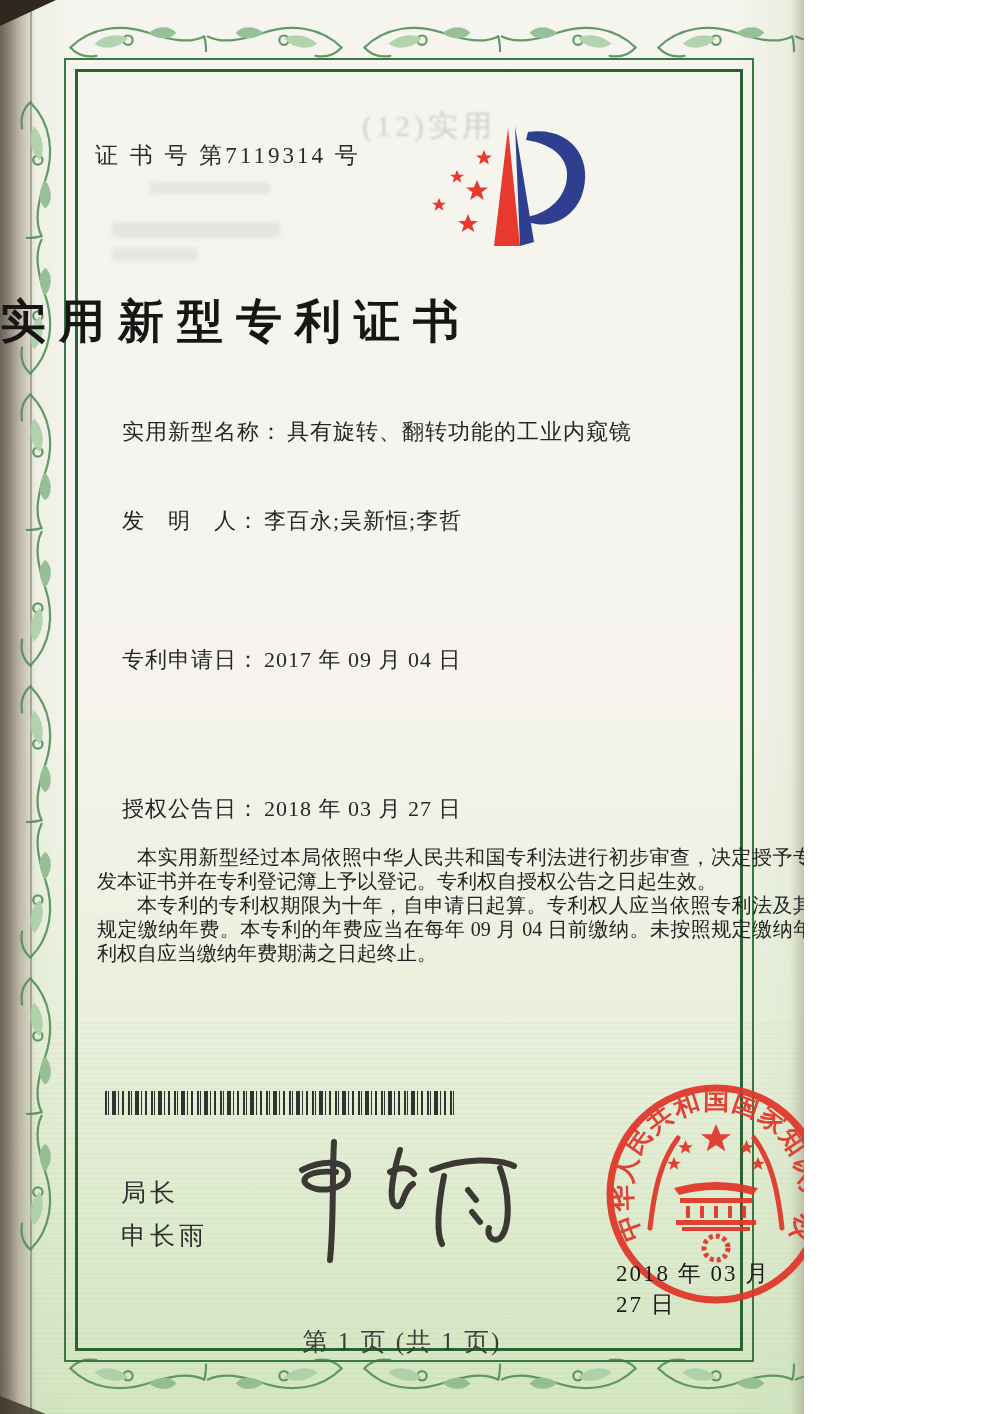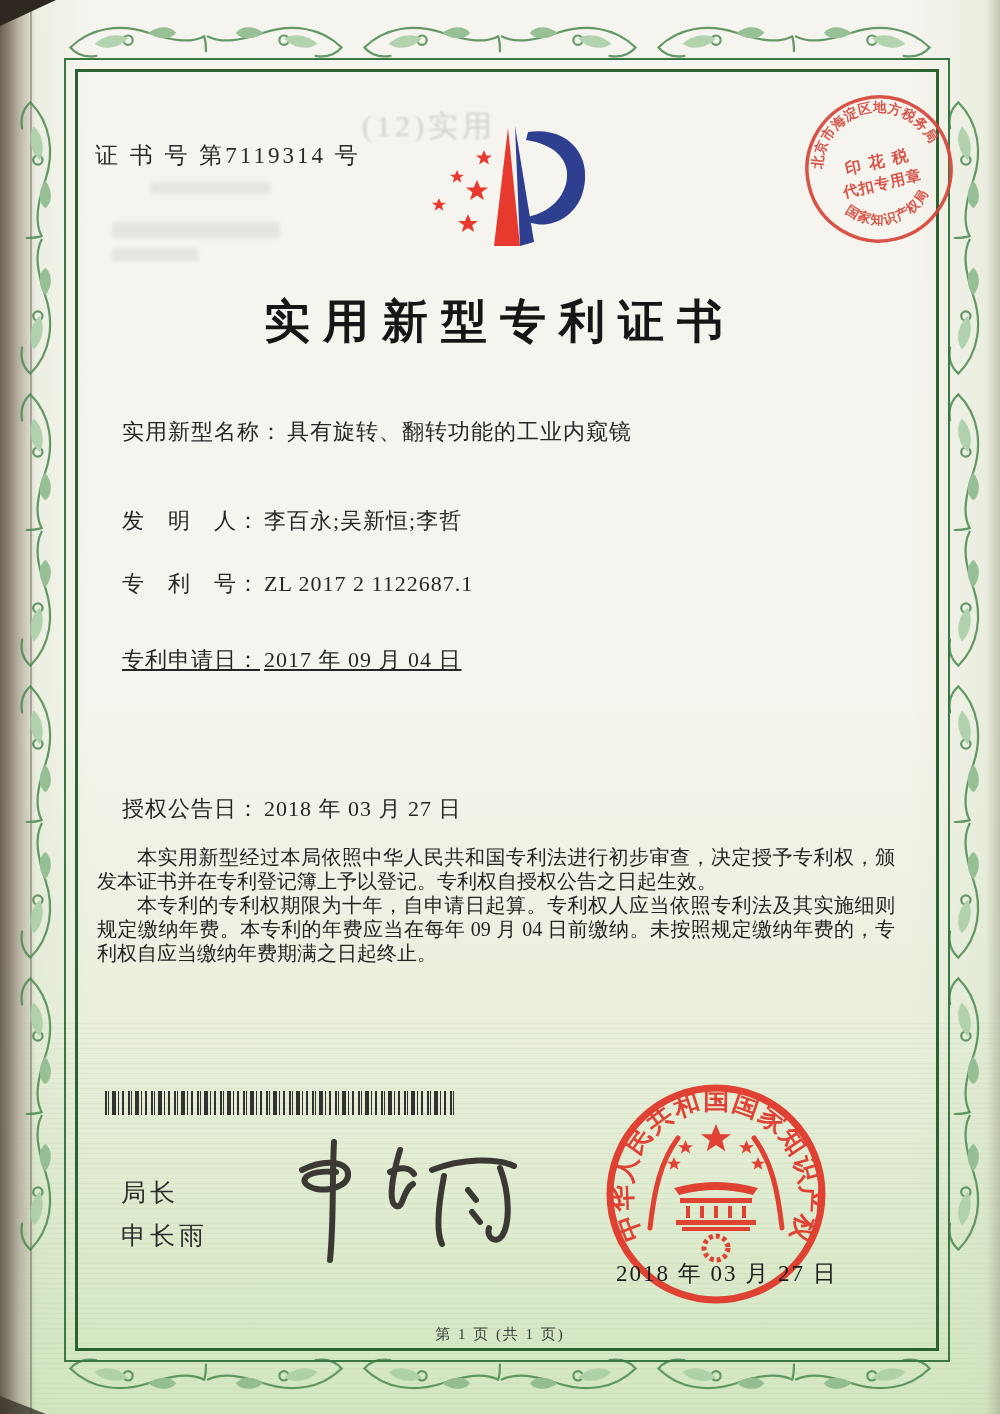--- a/index.html
+++ b/index.html
@@ -1,18 +1,18 @@
 <!DOCTYPE html>
 <html><head>
 <meta charset="utf-8">
 <style>
   html,body{margin:0;padding:0;}
   .page{
     position:relative;
-    width:1000px;height:1414px;
+    width:804px;height:1414px;
     background:#f6f4ee;
     overflow:hidden;
     font-family:"Liberation Serif","DejaVu Serif",serif;
   }
   
   .tint-green{
     position:absolute;inset:0;pointer-events:none;
     background:linear-gradient(180deg,
       rgba(231,238,221,0.0) 0%,
       rgba(228,238,214,0.05) 50%,
@@ -46,45 +46,45 @@
   .right-shadow{position:absolute;right:0;top:0;bottom:0;width:14px;pointer-events:none;
     background:linear-gradient(270deg,rgba(150,140,120,0.40),rgba(150,140,120,0));}
   
   .frame-outer{position:absolute;left:64px;top:58px;right:50px;bottom:52px;
     border:2px solid #3a7742;pointer-events:none;}
   .frame-inner{position:absolute;left:75px;top:69px;right:61px;bottom:63px;
     border:3px solid #2c6132;pointer-events:none;}
   .ornaments{position:absolute;inset:0;pointer-events:none;opacity:.88;}
   
   .cert-no{position:absolute;left:95px;top:140px;font-size:23px;letter-spacing:3px;color:#2b2b2b;}
-  .title{position:absolute;left:0;right:0;top:291px;text-align:center;
+  .title{position:absolute;left:0;right:0;top:291px;text-align:left;
     font-size:46px;font-weight:bold;letter-spacing:13px;color:#161616;}
   .field{position:absolute;left:97px;font-size:22px;color:#262626;letter-spacing:1px;white-space:nowrap;margin-left:25px;}
-  .f0{top:417px;} .f1{top:506px;} .f2{top:569px;} .f3{top:645px;text-decoration:underline;} .f4{top:720px;} .f5{top:794px;text-align:right;}
+  .f0{top:417px;} .f1{top:506px;} .f2{top:569px;} .f3{top:645px;} .f4{top:720px;} .f5{top:794px;text-align:right;}
   .field .lab{margin-right:4px;}
   .body-text{position:absolute;left:97px;top:845px;width:798px;color:#232323;
     font-size:20px;line-height:24px;text-align:justify;}
   .body-text p{margin:0;text-indent:2em;}
   .barcode{position:absolute;left:105px;top:1091px;width:352px;height:24px;opacity:.88;
     background:repeating-linear-gradient(90deg,
       #191919 0 2px,rgba(0,0,0,0) 2px 3px,
       #191919 3px 4px,rgba(0,0,0,0) 4px 7px,
       #191919 7px 11px,rgba(0,0,0,0) 11px 13px,
       #191919 13px 14px,rgba(0,0,0,0) 14px 17px,
       #191919 17px 19px,rgba(0,0,0,0) 19px 23px);}
   .officer{position:absolute;left:121px;font-size:25px;color:#2d2d2d;letter-spacing:4px;
     font-family:Liberation Mono, monospace;}
   .officer.role{top:1176px;} .officer.name{top:1219px;}
   .signature{position:absolute;left:272px;top:1132px;}
   .seal{position:absolute;left:598px;top:1076px;}
   .seal-date{position:absolute;left:616px;top:1258px;font-size:23px;letter-spacing:2px;color:#1b1b1b;}
   .tax-stamp{position:absolute;left:793px;top:83px;}
   .logo{position:absolute;left:420px;top:118px;}
   .footer{position:absolute;left:0;right:0;top:1325px;text-align:center;
-    font-size:15px;letter-spacing:2px;color:#3c3c3c;}
+    font-size:25px;letter-spacing:2px;color:#3c3c3c;}
   
   .ghost-text{position:absolute;left:362px;top:106px;font-size:30px;letter-spacing:4px;
     color:rgba(125,125,130,0.30);filter:blur(1px);}
   .ghost-block{position:absolute;background:rgba(150,150,150,0.16);border-radius:3px;filter:blur(2px);}
   .gb1{left:112px;top:222px;width:168px;height:16px;}
   .gb2{left:112px;top:248px;width:86px;height:13px;}
   .gb3{left:150px;top:182px;width:120px;height:12px;}
 </style>
 </head>
 <body>
@@ -191,23 +191,20 @@
   </svg>
 
   <div class="title">实用新型专利证书</div>
 
   <div class="field f0">
     <span class="lab">实用新型名称：</span><span class="val">具有旋转、翻转功能的工业内窥镜</span>
   </div>
   <div class="field f1">
     <span class="lab">发　明　人：</span><span class="val">李百永;吴新恒;李哲</span>
   </div>
-  <div class="field f2">
-    <span class="lab">专　利　号：</span><span class="val">ZL 2017 2 1122687.1</span>
-  </div>
   <div class="field f3">
     <span class="lab">专利申请日：</span><span class="val">2017 年 09 月 04 日</span>
   </div>
   <div class="field f5">
     <span class="lab">授权公告日：</span><span class="val">2018 年 03 月 27 日</span>
   </div>
 
   <div class="body-text">
     <p>本实用新型经过本局依照中华人民共和国专利法进行初步审查，决定授予专利权，颁发本证书并在专利登记簿上予以登记。专利权自授权公告之日起生效。</p>
     <p>本专利的专利权期限为十年，自申请日起算。专利权人应当依照专利法及其实施细则规定缴纳年费。本专利的年费应当在每年 09 月 04 日前缴纳。未按照规定缴纳年费的，专利权自应当缴纳年费期满之日起终止。</p>

